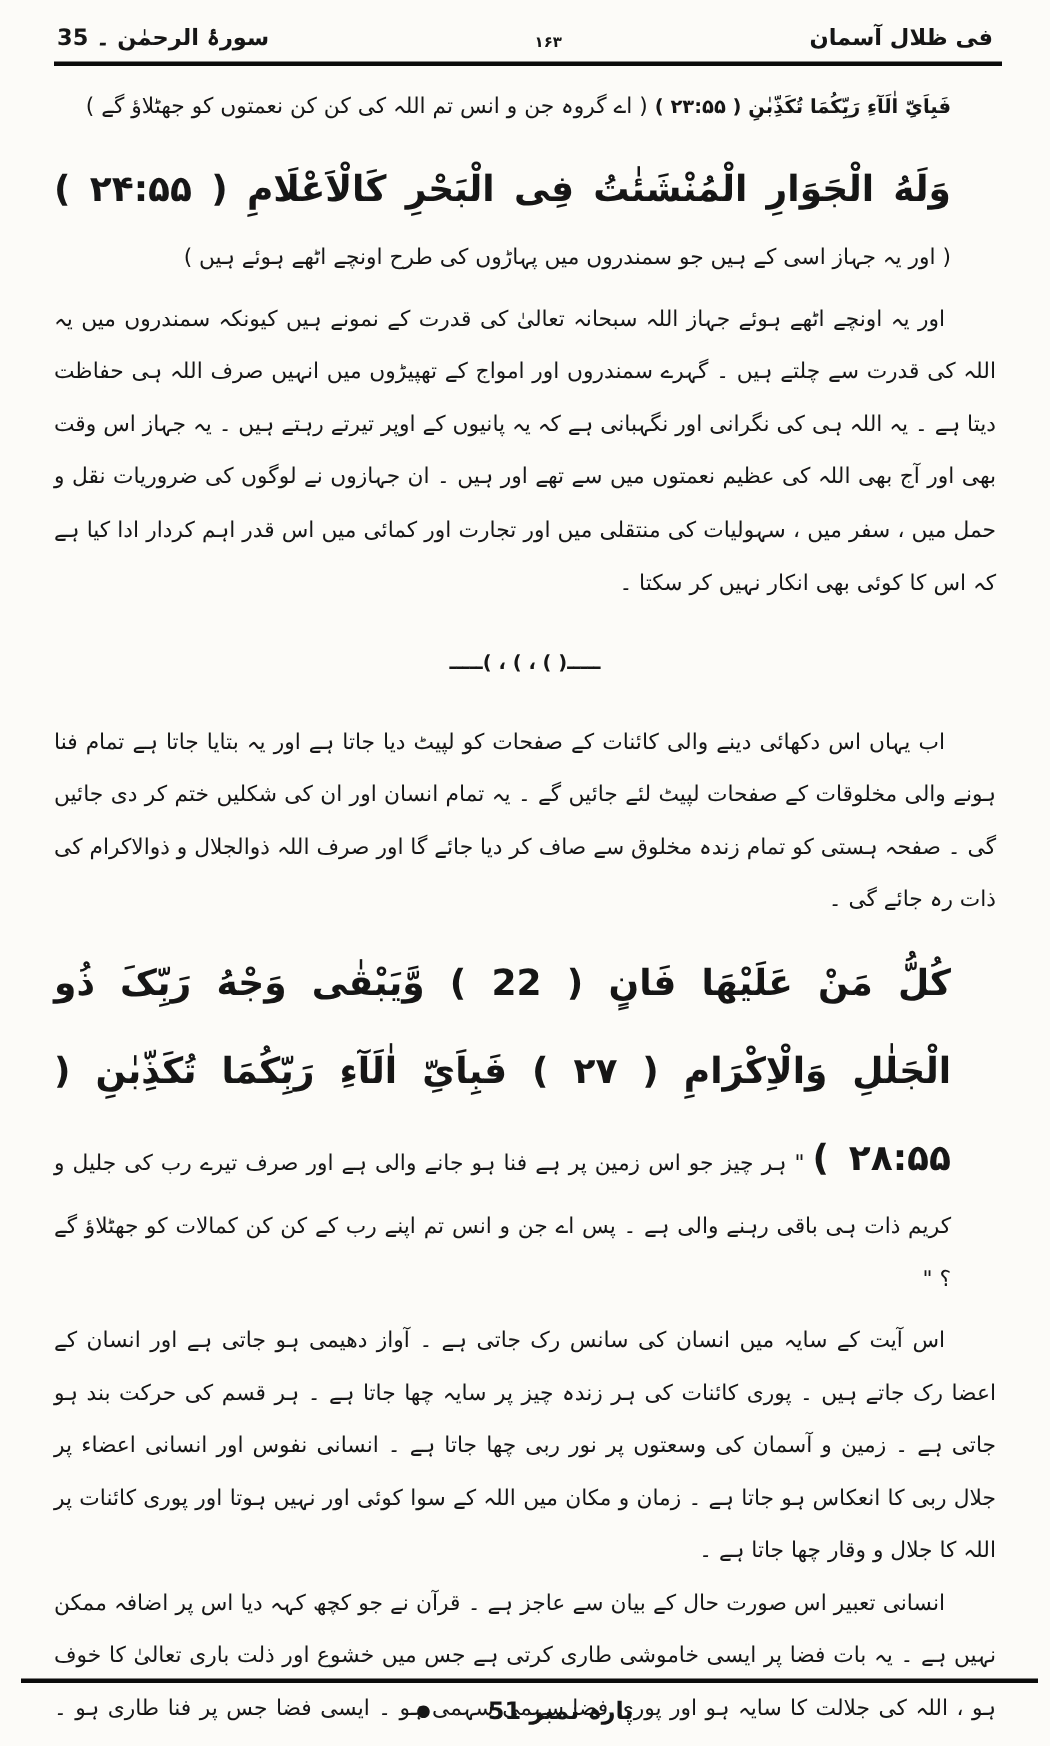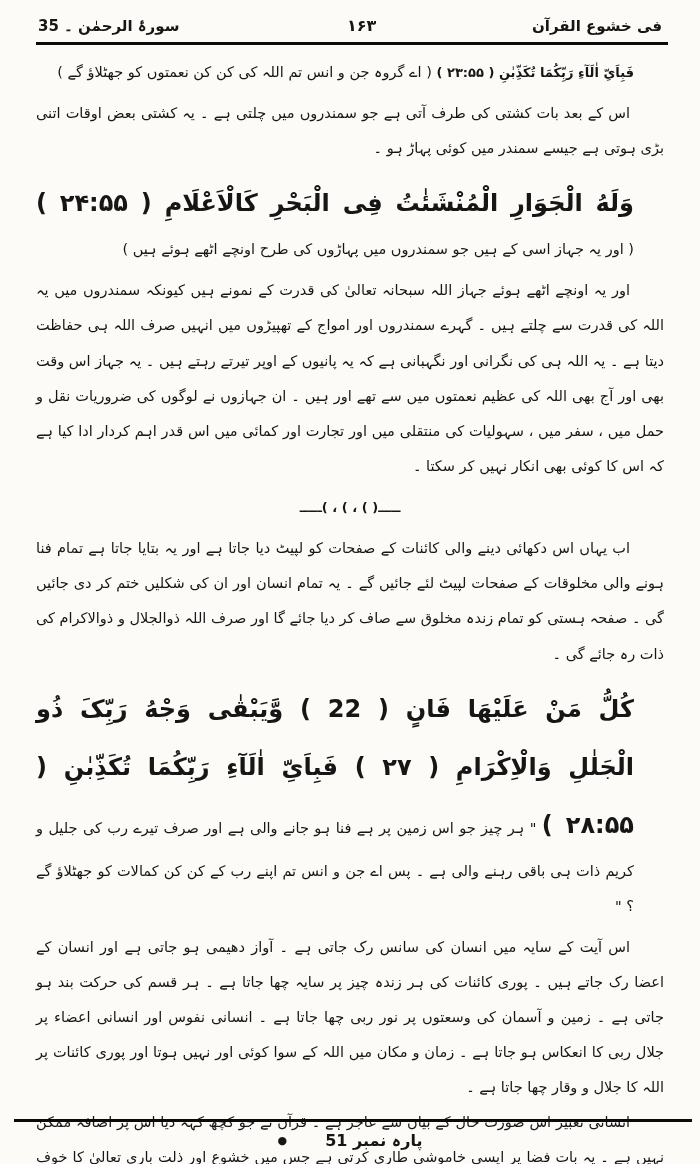--- a/index.html
+++ b/index.html
@@ -15,21 +15,21 @@
     color:#161616;
     direction:rtl;
     padding:14px 36px 0 36px;
   }
   
   .header-row{
     display:flex;justify-content:space-between;align-items:flex-end;
     font-weight:bold;font-size:15px;
     padding:2px 2px 0 2px;
   }
-  .header-row .page-num{font-size:16px;letter-spacing:1px;transform:translateX(6px);}
+  .header-row .page-num{font-size:10px;letter-spacing:1px;transform:translateX(6px);}
   .header-rule{
     border:0;border-top:3px solid #0b0b0b;
     margin:7px -4px 0 0;height:0;
   }
   
   .body-text{
     margin-top:10px;
     font-size:14.5px;
     line-height:2.42;
     text-align:justify;
@@ -48,21 +48,21 @@
   }
   .verse-block.lg .verse-ar{
     font-size:24px;
     letter-spacing:1.5px;
     word-spacing:4px;
   }
   .verse-tr{font-size:14.5px;font-weight:normal;}
   .ornament{
     text-align:center;text-align-last:center;
     font-size:13px;letter-spacing:1px;
-    margin:8px 0;
+    margin:20px 0;
     font-weight:bold;
   }
   
   .footer{
     position:absolute;left:0;right:0;bottom:14px;
   }
   .footer-rule{
     border:0;border-top:3px solid #0b0b0b;
     margin:0 8px 0 14px;height:0;
   }
@@ -73,34 +73,33 @@
     font-size:16px;font-weight:bold;
   }
   .footer-bullet{font-size:11px;line-height:1;}
 </style>
 </head>
 <body>
 
 <div class="page">
 
   <div class="header-row">
-    <span>فی خشوع القرآن</span>
+    <span>فی ظلال آسمان</span>
     <span class="page-num">۱۶۳</span>
     <span>سورۂ الرحمٰن ۔ 35</span>
   </div>
   <hr class="header-rule">
 
   <div class="body-text">
 
     <p class="verse-block">
       <span class="verse-ar">فَبِاَیِّ اٰلَآءِ رَبِّکُمَا تُکَذِّبٰنِ ( ۲۳:۵۵ )</span>
       <span class="verse-tr">( اے گروہ جن و انس تم اللہ کی کن کن نعمتوں کو جھٹلاؤ گے )</span>
     </p>
 
-    <p class="para">اس کے بعد بات کشتی کی طرف آتی ہے جو سمندروں میں چلتی ہے ۔ یہ کشتی بعض اوقات اتنی بڑی ہوتی ہے جیسے سمندر میں کوئی پہاڑ ہو ۔</p>
 
     <p class="verse-block lg">
       <span class="verse-ar">وَلَهُ الْجَوَارِ الْمُنْشَئٰتُ فِی الْبَحْرِ کَالْاَعْلَامِ ( ۲۴:۵۵ )</span>
       <span class="verse-tr">( اور یہ جہاز اسی کے ہیں جو سمندروں میں پہاڑوں کی طرح اونچے اٹھے ہوئے ہیں )</span>
     </p>
 
     <p class="para">اور یہ اونچے اٹھے ہوئے جہاز اللہ سبحانہ تعالیٰ کی قدرت کے نمونے ہیں کیونکہ سمندروں میں یہ اللہ کی قدرت سے چلتے ہیں ۔ گہرے سمندروں اور امواج کے تھپیڑوں میں انہیں صرف اللہ ہی حفاظت دیتا ہے ۔ یہ اللہ ہی کی نگرانی اور نگہبانی ہے کہ یہ پانیوں کے اوپر تیرتے رہتے ہیں ۔ یہ جہاز اس وقت بھی اور آج بھی اللہ کی عظیم نعمتوں میں سے تھے اور ہیں ۔ ان جہازوں نے لوگوں کی ضروریات نقل و حمل میں ، سفر میں ، سہولیات کی منتقلی میں اور تجارت اور کمائی میں اس قدر اہم کردار ادا کیا ہے کہ اس کا کوئی بھی انکار نہیں کر سکتا ۔</p>
 
 
     <p class="ornament">ـــــ( ) ، ) ، )ـــــ</p>

